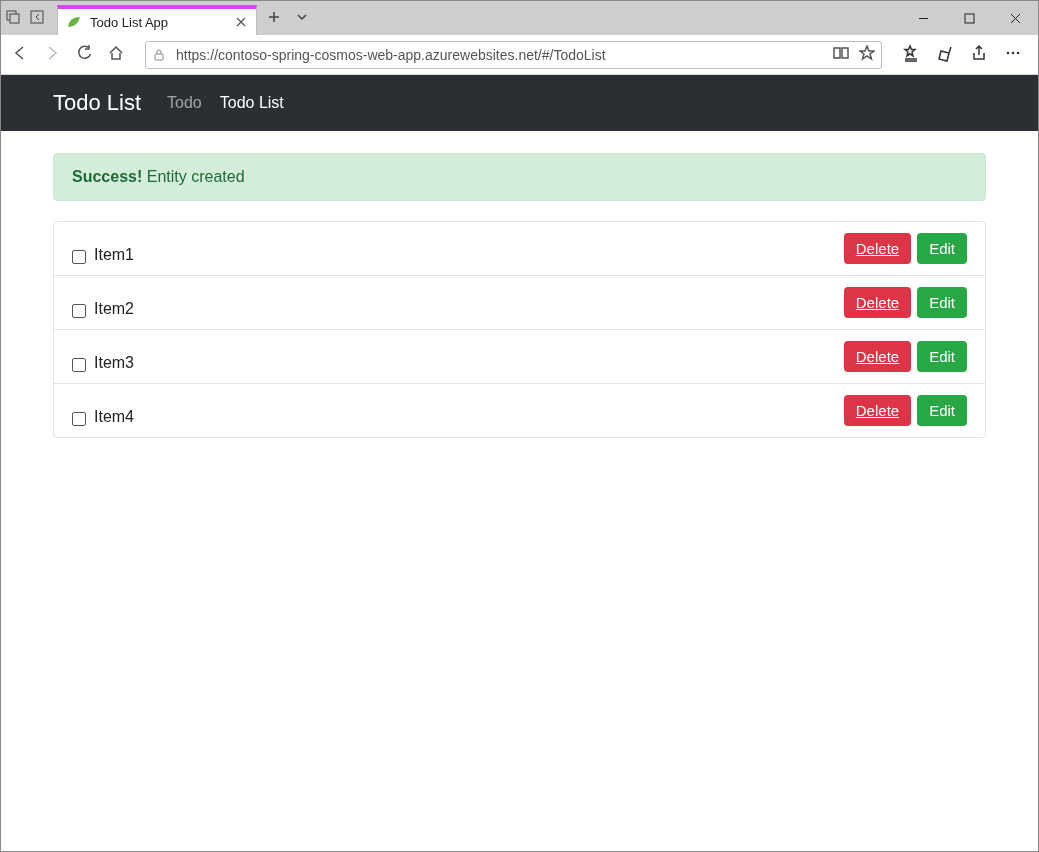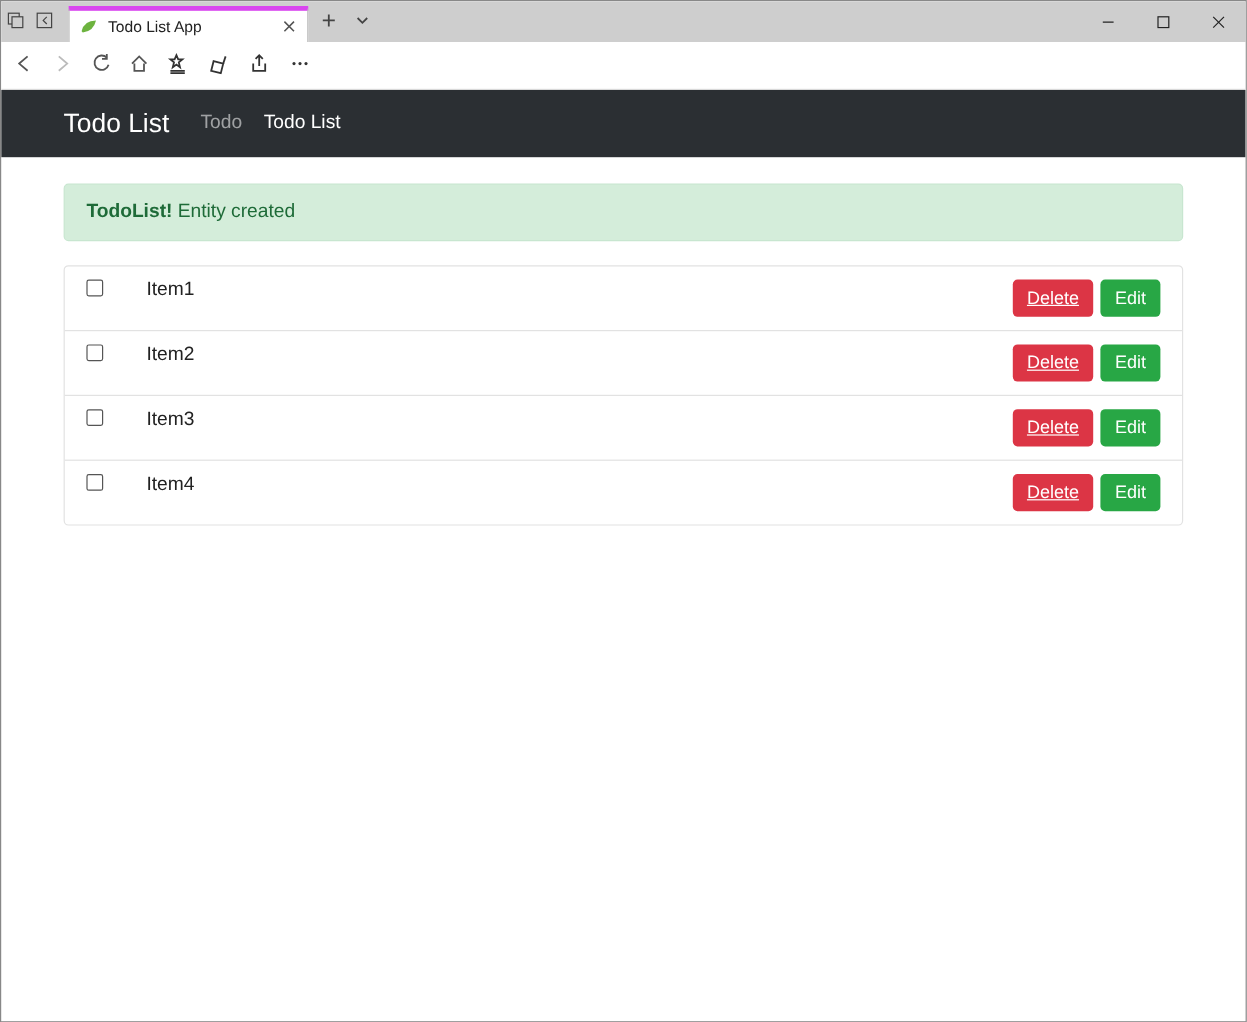--- a/index.html
+++ b/index.html
@@ -122,24 +122,23 @@
     cursor:pointer;
     box-shadow:0 0 0 3px rgba(0,123,255,0.25);
     margin-left:-2px;
   }
   .list{
     border:1px solid #e2e2e2;
     border-radius:4px;
   }
   .list-row{
     display:flex;
-    align-items:flex-start;
+    align-items:flex-end;
     padding:11px 18px;
     border-top:1px solid #e2e2e2;
-    gap:28px;
   }
   .list-row:first-child{ border-top:none;}
   .cb{
     width:14px; height:14px;
     border:1px solid #555;
     border-radius:2px;
     margin-right:8px;
     display:inline-block;
   }
   .item-label{ font-size:16px; color:#222;}
@@ -217,20 +216,36 @@
   <span class="nav-btn disabled"><svg viewBox="0 0 18 18">
         <path d="M6 3 L13 9 L6 15"></path>
       </svg></span>
   <span class="nav-btn"><svg viewBox="0 0 18 18">
         <path d="M14 4 A6 6 0 1 0 15.5 10"></path>
         <path d="M14 1 L14 5 L10 5"></path>
       </svg></span>
   <span class="nav-btn"><svg viewBox="0 0 18 18">
         <path d="M3 9 L9 3 L15 9 M5 9 V15 H13 V9"></path>
       </svg></span>
+  <div class="url-box">
+    <span class="lock"><svg viewBox="0 0 14 14">
+          <rect x="3" y="6" width="8" height="6" rx="1" fill="none" stroke="#888"></rect>
+          <path d="M5 6 V4 a2 2 0 0 1 4 0 V6" fill="none" stroke="#888"></path>
+        </svg></span>
+    <input class="url-text" value="https://contoso-spring-cosmos-web-app.azurewebsites.net/#/TodoList" style="">
+    <div class="url-actions">
+      <span><svg viewBox="0 0 16 16">
+            <rect x="1" y="3" width="6" height="10"></rect>
+            <rect x="9" y="3" width="6" height="10"></rect>
+          </svg></span>
+      <span><svg viewBox="0 0 16 16">
+            <path d="M8 1 L10 6 L15 6 L11 9 L12.5 14 L8 11 L3.5 14 L5 9 L1 6 L6 6 Z"></path>
+          </svg></span>
+    </div>
+  </div>
   <div class="right-icons">
     <span><svg viewBox="0 0 18 18">
           <path d="M8 2 L9.5 5.5 L13 5.5 L10 8 L11 12 L8 9.8 L5 12 L6 8 L3 5.5 L6.5 5.5 Z"></path>
           <path d="M3 15 H15 M3 17 H15"></path>
         </svg></span>
     <span><svg viewBox="0 0 18 18">
           <path d="M3 15 L5 7 L13 9 L11 17 Z"></path>
           <path d="M13 9 L15 3"></path>
         </svg></span>
     <span><svg viewBox="0 0 18 18">
@@ -246,21 +261,21 @@
 </div>
 
 <div class="page-navbar">
   <div class="brand">Todo List</div>
   <div class="nav-link">Todo</div>
   <div class="nav-link active">Todo List</div>
 </div>
 
 <div class="content">
   <div class="alert">
-    <strong>TodoList!</strong><span> Entity created</span>
+    <strong>Success!</strong><span> Entity created</span>
   </div>
 
 
   <div class="list">
     <div class="list-row">
       <span class="cb"></span>
       <span class="item-label">Item1</span>
       <div class="row-actions">
         <button class="btn btn-del">Delete</button>
         <button class="btn btn-edit">Edit</button>

